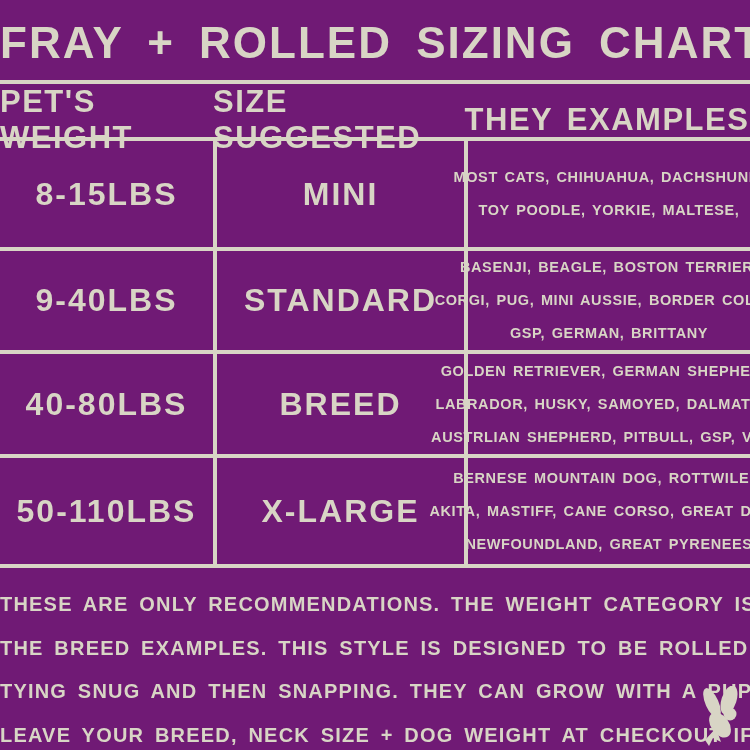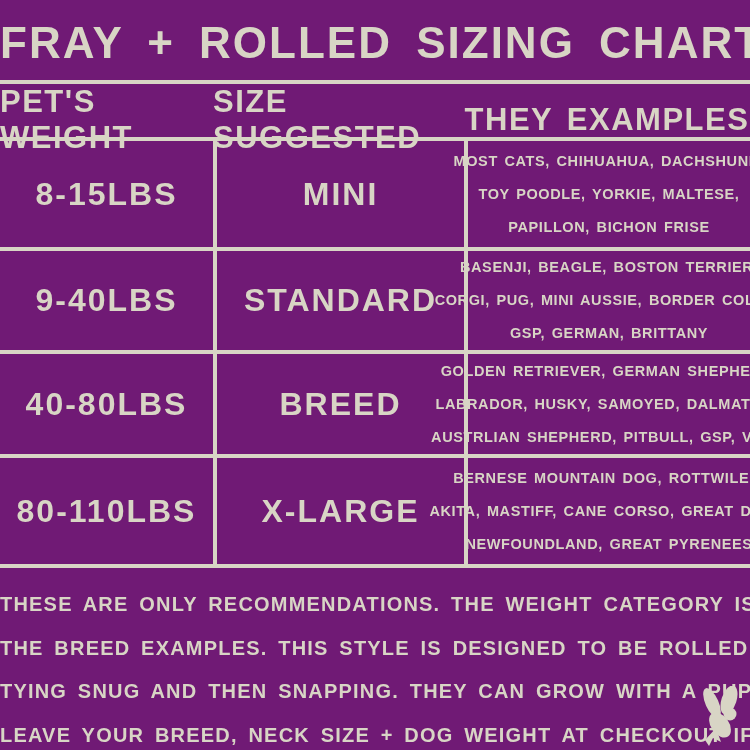--- a/index.html
+++ b/index.html
@@ -126,21 +126,20 @@
   </div>
 
   <div class="sizing-table">
 
     <div class="t-row t-row-0">
       <div class="cell cell-left cell-weight">8-15LBS</div>
       <div class="cell cell-mid cell-size">MINI</div>
       <div class="cell cell-right">
         <div class="breed-line">MOST CATS, CHIHUAHUA, DACHSHUND,</div>
         <div class="breed-line">TOY POODLE, YORKIE, MALTESE,</div>
-        <div class="breed-line">PAPILLON, BICHON FRISE</div>
       </div>
     </div>
 
     <div class="t-row t-row-1">
       <div class="cell cell-left cell-weight">9-40LBS</div>
       <div class="cell cell-mid cell-size">STANDARD</div>
       <div class="cell cell-right">
         <div class="breed-line">BASENJI, BEAGLE, BOSTON TERRIER,</div>
         <div class="breed-line">CORGI, PUG, MINI AUSSIE, BORDER COLLIE,</div>
         <div class="breed-line">GSP, GERMAN, BRITTANY</div>
@@ -151,21 +150,21 @@
       <div class="cell cell-left cell-weight">40-80LBS</div>
       <div class="cell cell-mid cell-size">BREED</div>
       <div class="cell cell-right">
         <div class="breed-line">GOLDEN RETRIEVER, GERMAN SHEPHERD,</div>
         <div class="breed-line">LABRADOR, HUSKY, SAMOYED, DALMATION,</div>
         <div class="breed-line">AUSTRLIAN SHEPHERD, PITBULL, GSP, VIZLA</div>
       </div>
     </div>
 
     <div class="t-row t-row-3">
-      <div class="cell cell-left cell-weight">80-110LBS</div>
+      <div class="cell cell-left cell-weight">50-110LBS</div>
       <div class="cell cell-mid cell-size">X-LARGE</div>
       <div class="cell cell-right">
         <div class="breed-line">BERNESE MOUNTAIN DOG, ROTTWILER,</div>
         <div class="breed-line">AKITA, MASTIFF, CANE CORSO, GREAT DANE,</div>
         <div class="breed-line">NEWFOUNDLAND, GREAT PYRENEES</div>
       </div>
     </div>
 
   </div>
 

